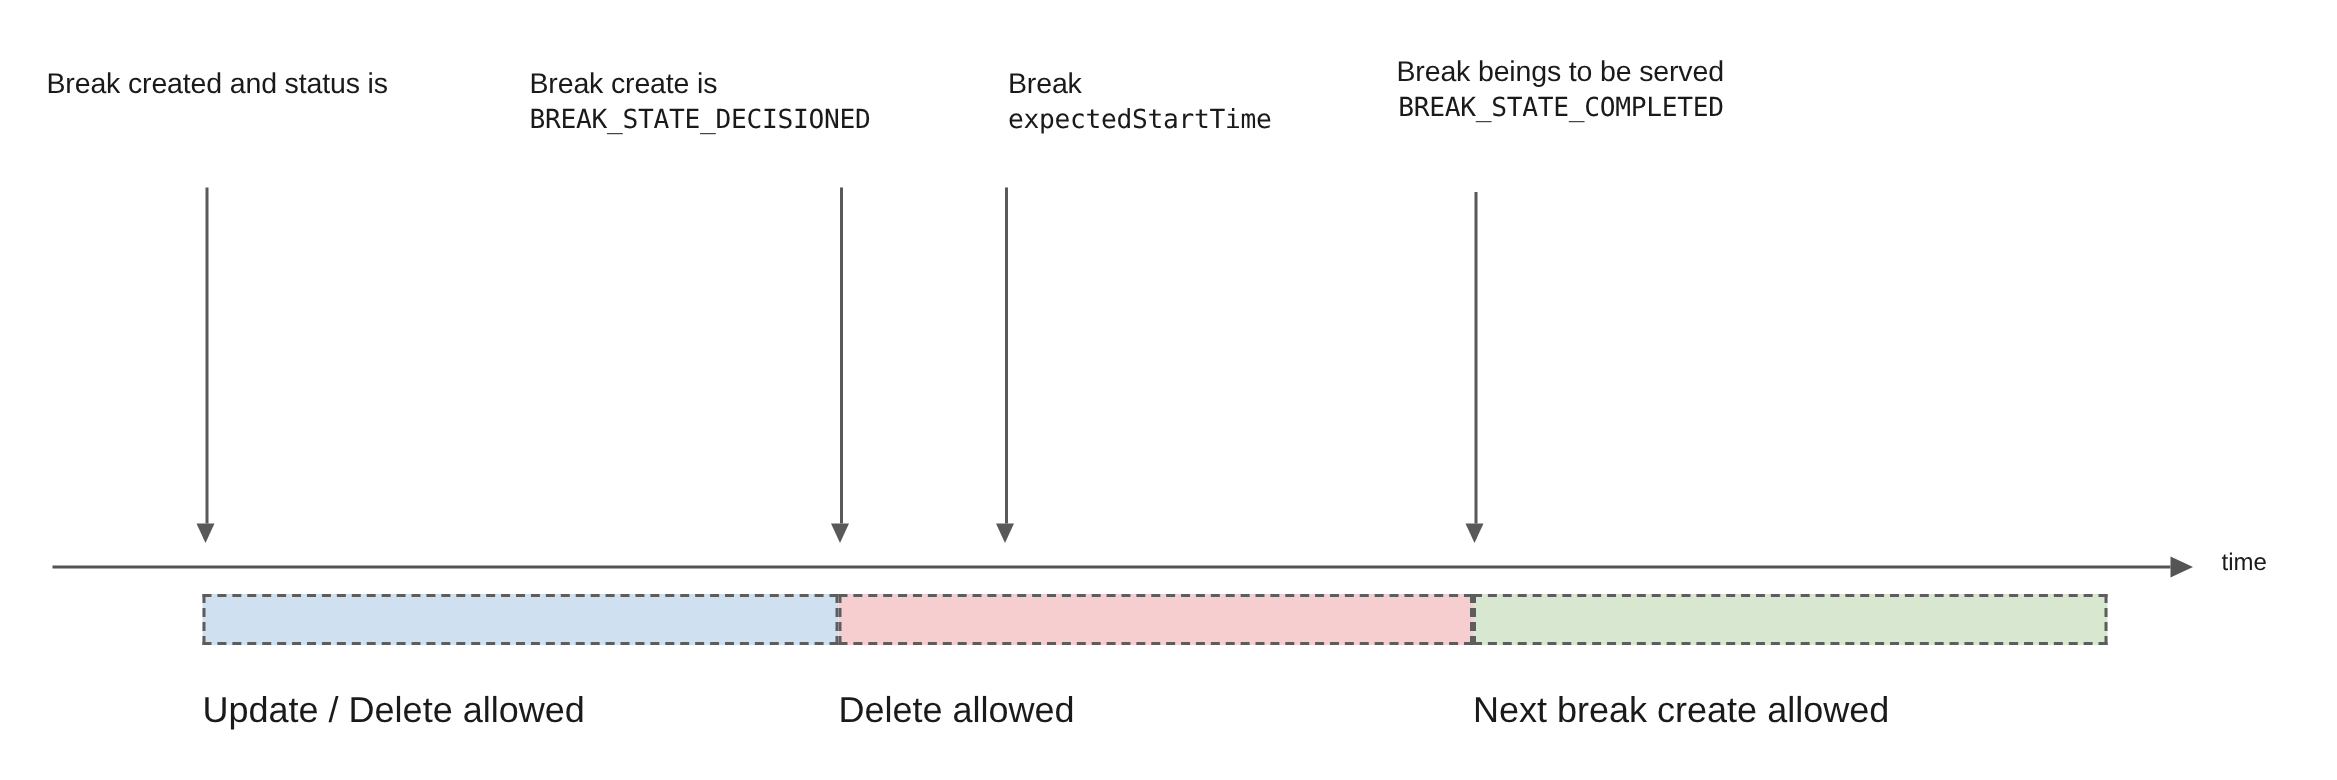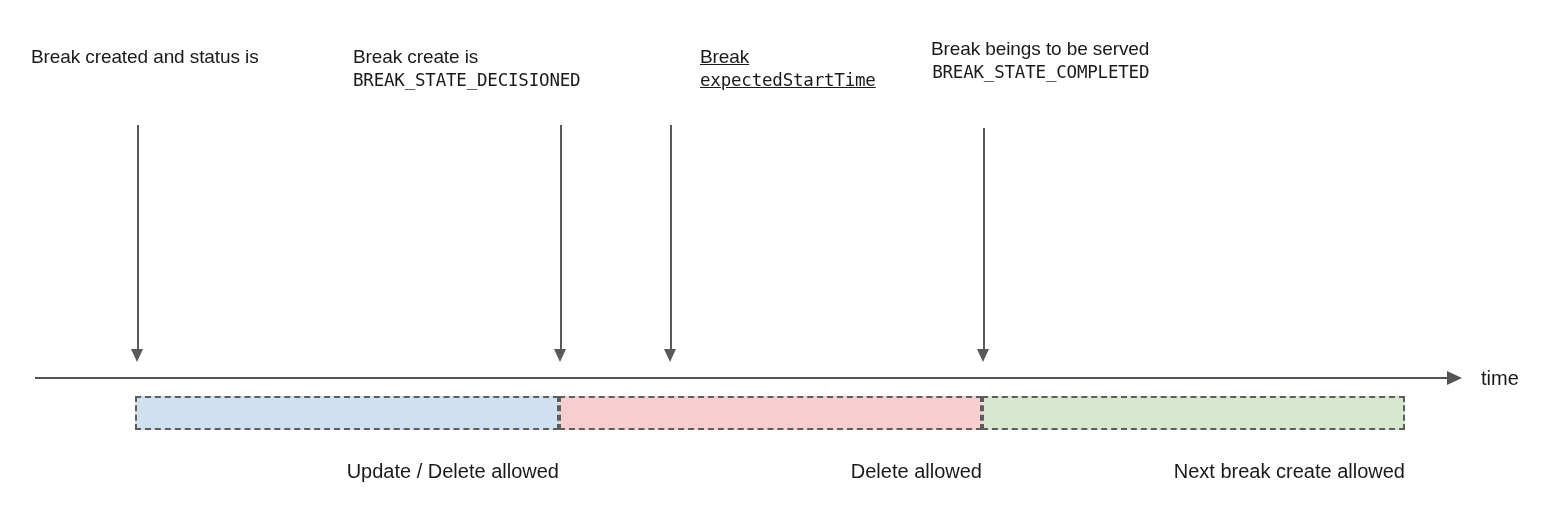--- a/index.html
+++ b/index.html
@@ -74,59 +74,59 @@
     position: absolute;
     width: 0;
     height: 0;
     border-top: 7.5px solid transparent;
     border-bottom: 7.5px solid transparent;
     border-left: 15px solid #555555;
   }
   #axis-label {
     position: absolute;
     font-family: "Liberation Sans", sans-serif;
-    font-size: 20px;
+    font-size: 16px;
     color: #1a1a1a;
   }
 
   
   .phase-bar {
     position: absolute;
     top: 396px;
     height: 34px;
     box-sizing: border-box;
     border: 2px dashed #5d5d5d;
   }
 
   
   .caption {
     position: absolute;
     top: 460px;
-    text-align: right;
+    text-align: left;
     font-family: "Liberation Sans", sans-serif;
-    font-size: 20px;
+    font-size: 24px;
     color: #1a1a1a;
     white-space: nowrap;
   }
 </style>
 </head>
 <body>
 
 <div id="canvas">
 
   <div class="annotation" id="ann-0" style="left:31px; top:44px;">
     <span class="ln prose">Break created and status is</span>
   </div>
 
   <div class="annotation" id="ann-1" style="left:353px; top:44px;">
     <span class="ln prose">Break create is</span>
     <span class="ln code">BREAK_STATE_DECISIONED</span>
   </div>
 
-  <div class="annotation" id="ann-2" style="left:700px; top:44px;text-decoration:underline;">
+  <div class="annotation" id="ann-2" style="left:672px; top:44px;">
     <span class="ln prose">Break</span>
     <span class="ln code">expectedStartTime</span>
   </div>
 
   <div class="annotation" id="ann-3" style="left:931px; top:36px;text-align:right;">
     <span class="ln prose">Break beings to be served</span>
     <span class="ln code">BREAK_STATE_COMPLETED</span>
   </div>
 
   <div class="vpointer" style="left:130px; top:125px; height:237px;">

